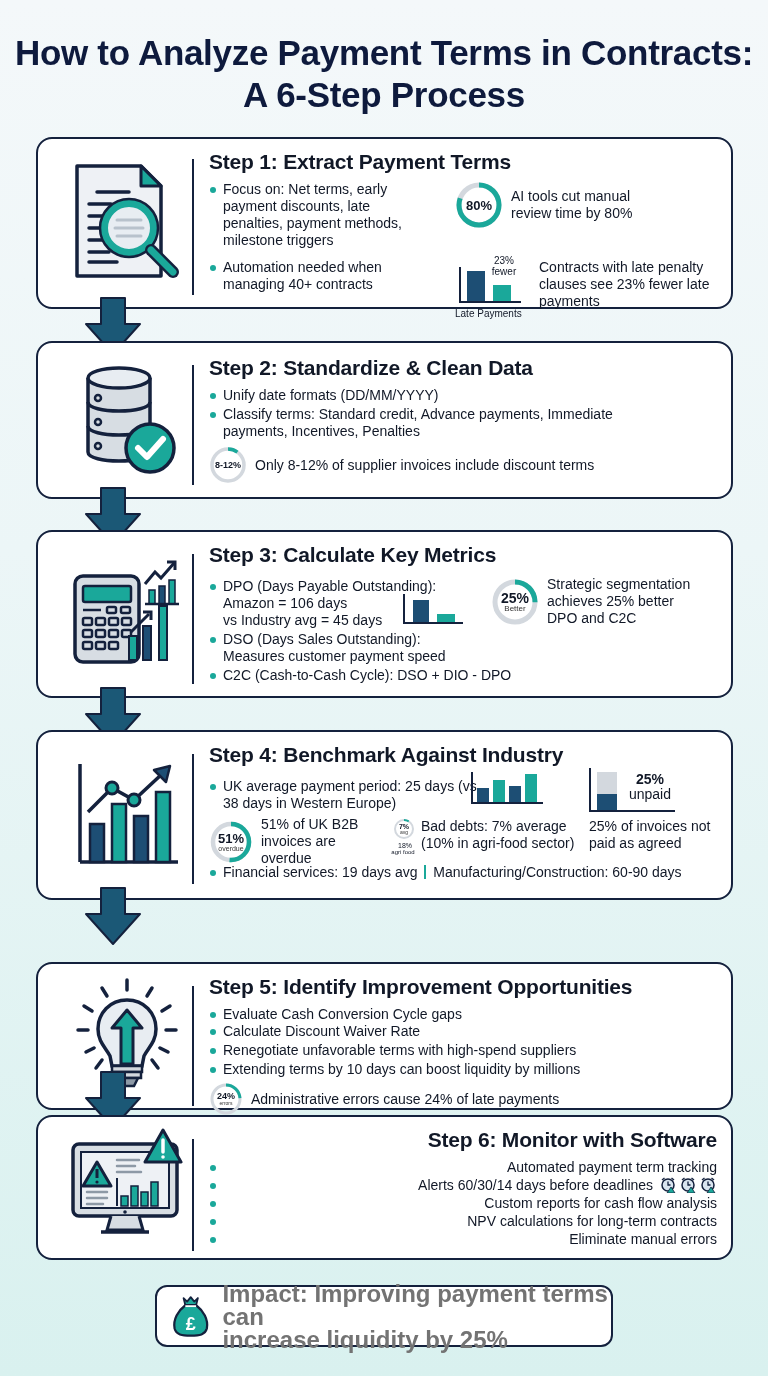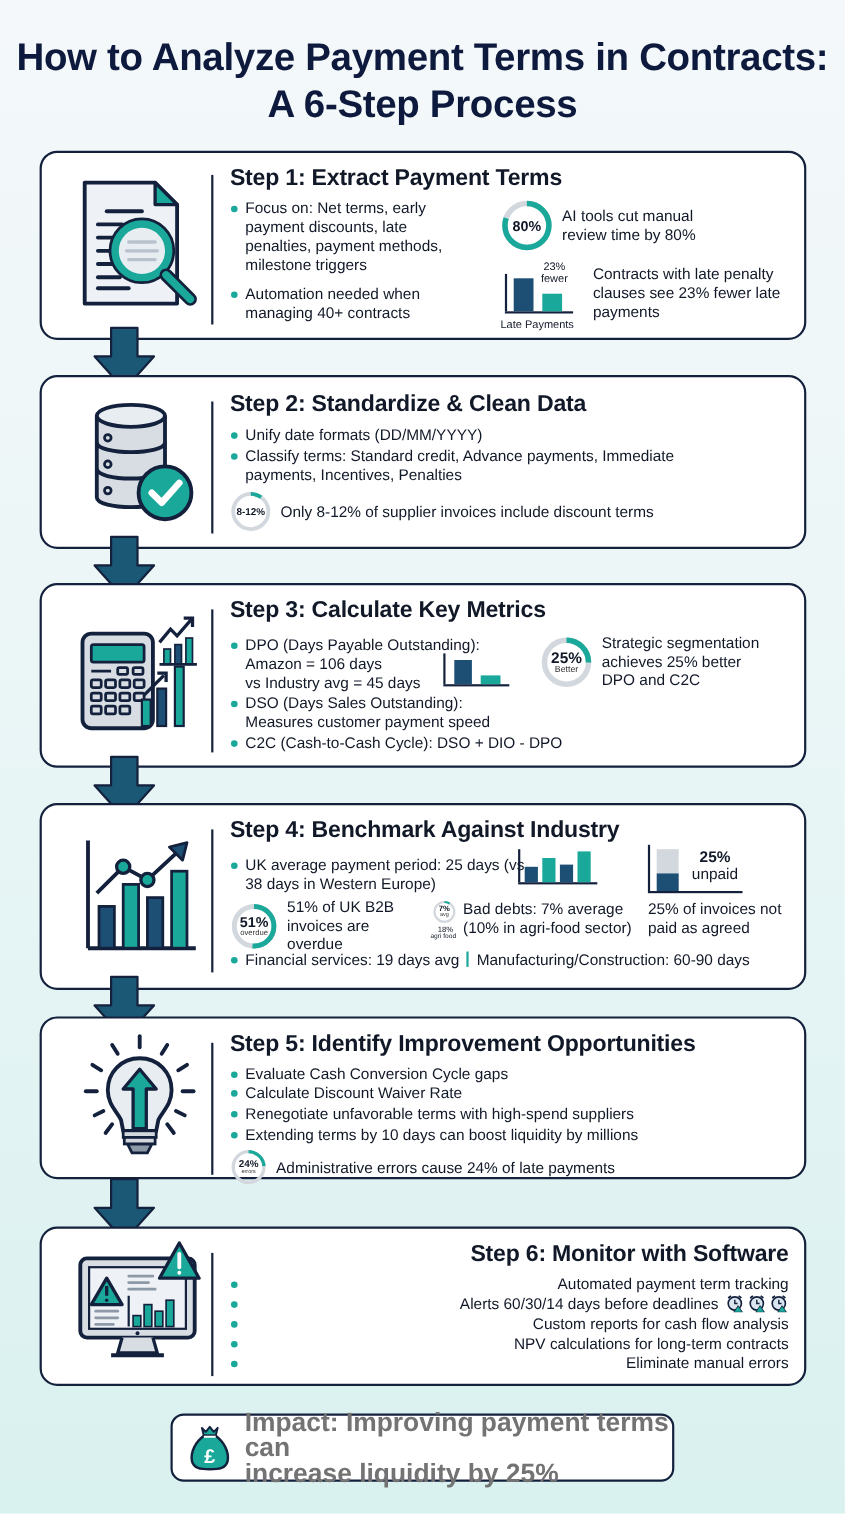--- a/index.html
+++ b/index.html
@@ -83,21 +83,21 @@
         <div class="stat-row">
           <div class="donut" style="width:48px;height:48px;">
             <svg width="48" height="48" viewBox="0 0 48 48">
                 <circle cx="24" cy="24" r="20" fill="none" stroke="#d3d8de" stroke-width="5"></circle>
                 <circle cx="24" cy="24" r="20" fill="none" stroke="#1aa89a" stroke-width="5" stroke-dasharray="100.5 125.7" transform="rotate(-90 24 24)"></circle>
               </svg>
             <span class="dv" style="font-size:13px;">80%</span>
           </div>
           <span style="width:140px;">AI tools cut manual review time by 80%</span>
         </div>
-        <div class="stat-row" style="margin-top:10px;align-items:flex-start;gap:16px;">
+        <div class="stat-row" style="margin-top:28px;align-items:flex-start;gap:16px;">
           <div class="mini-chart" style="width:68px;height:60px;">
             <div style="position:absolute;left:4px;top:10px;width:2px;height:34px;background:#14213d;"></div>
             <div style="position:absolute;left:4px;top:44px;width:62px;height:2px;background:#14213d;"></div>
             <div style="position:absolute;left:12px;top:14px;width:18px;height:30px;background:#1d4e74;"></div>
             <div style="position:absolute;left:38px;top:28px;width:18px;height:16px;background:#1aa89a;"></div>
             <div style="position:absolute;left:32px;top:-2px;width:34px;text-align:center;font-size:10px;line-height:11px;">
               <div>23%</div>
               <div>fewer</div>
             </div>
             <div style="position:absolute;left:0;top:48px;font-size:10px;white-space:nowrap;">Late Payments</div>
@@ -296,21 +296,21 @@
         <li style="white-space:nowrap;"><span>Financial services: 19 days avg</span> <span style="display:inline-block;width:2px;height:14px;background:#1aa89a;vertical-align:-2px;margin:0 3px;"></span> <span>Manufacturing/Construction: 60-90 days</span></li>
       </ul>
     </div>
   </div>
 </section>
 
 <svg class="arrow" style="top:886px;" viewBox="0 0 62 62">
     <path d="M19 2 H43 V28 H58 L31 58 L4 28 H19 Z" fill="#1b5876" stroke="#14213d" stroke-width="2" stroke-linejoin="round"></path>
   </svg>
 
-<section class="card" style="top:924px;height:148px;">
+<section class="card" style="top:962px;height:148px;">
   <div class="icon-area">
     <svg width="110" height="120" viewBox="0 0 110 120">
       <g stroke="#14213d" stroke-width="3.5" stroke-linecap="round">
         <line x1="55" y1="4" x2="55" y2="14"></line>
           <line x1="30" y1="12" x2="35" y2="20"></line>
           <line x1="80" y1="12" x2="75" y2="20"></line>
         <line x1="12" y1="30" x2="20" y2="35"></line>
           <line x1="98" y1="30" x2="90" y2="35"></line>
         <line x1="6" y1="54" x2="16" y2="54"></line>
           <line x1="94" y1="54" x2="104" y2="54"></line>

